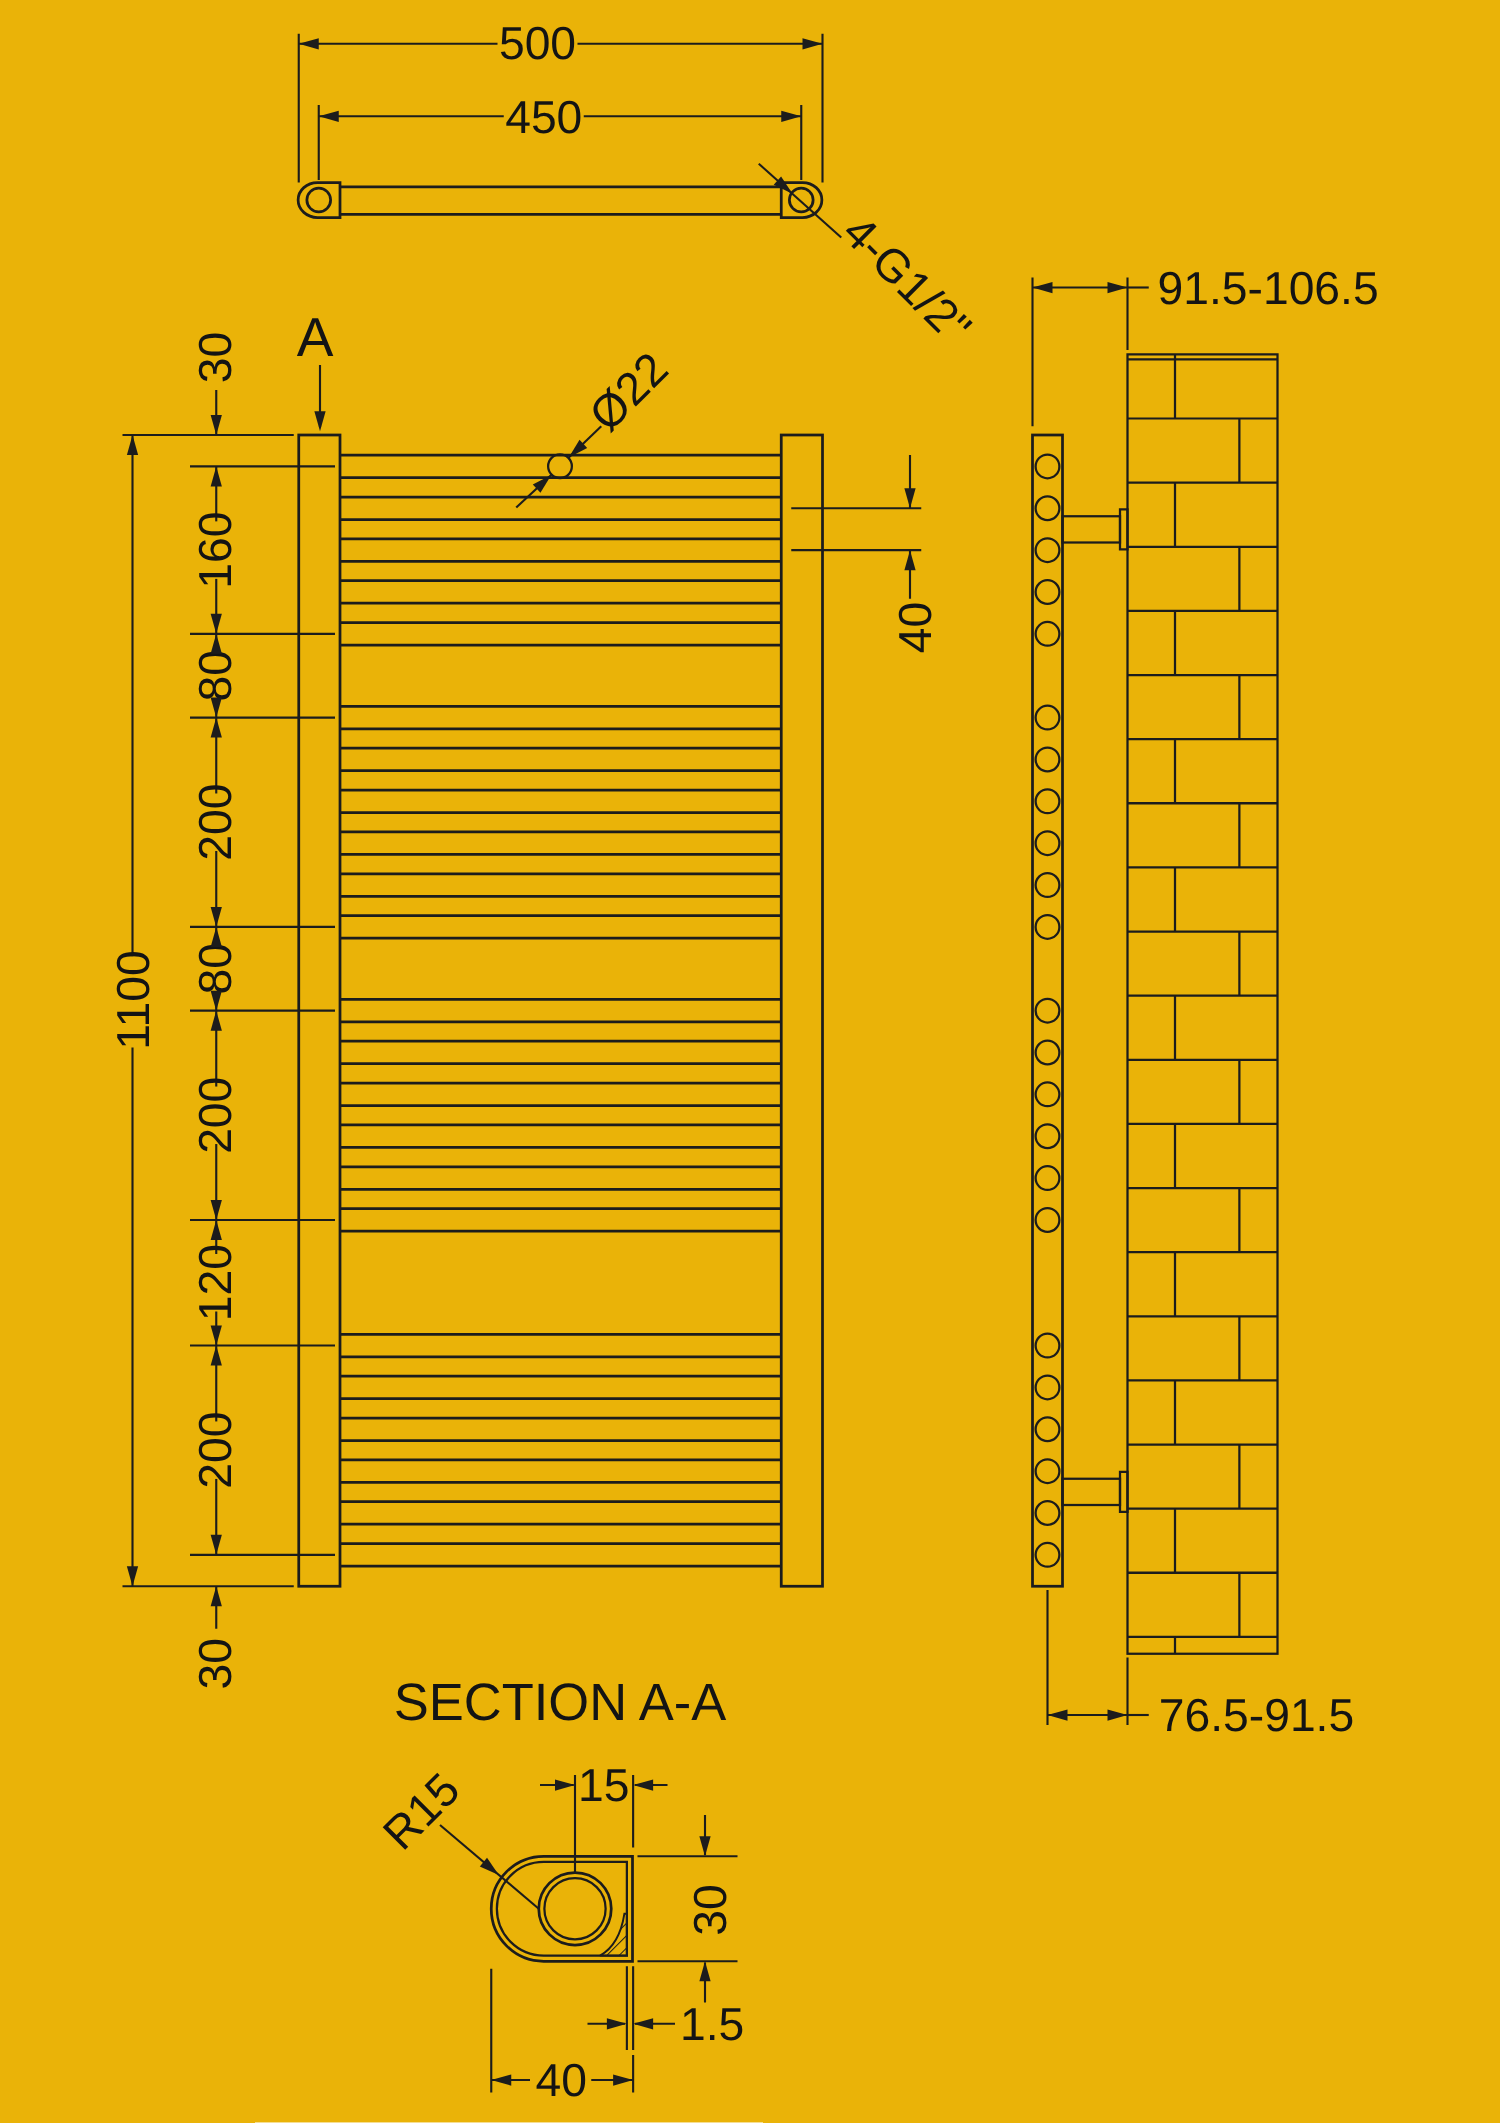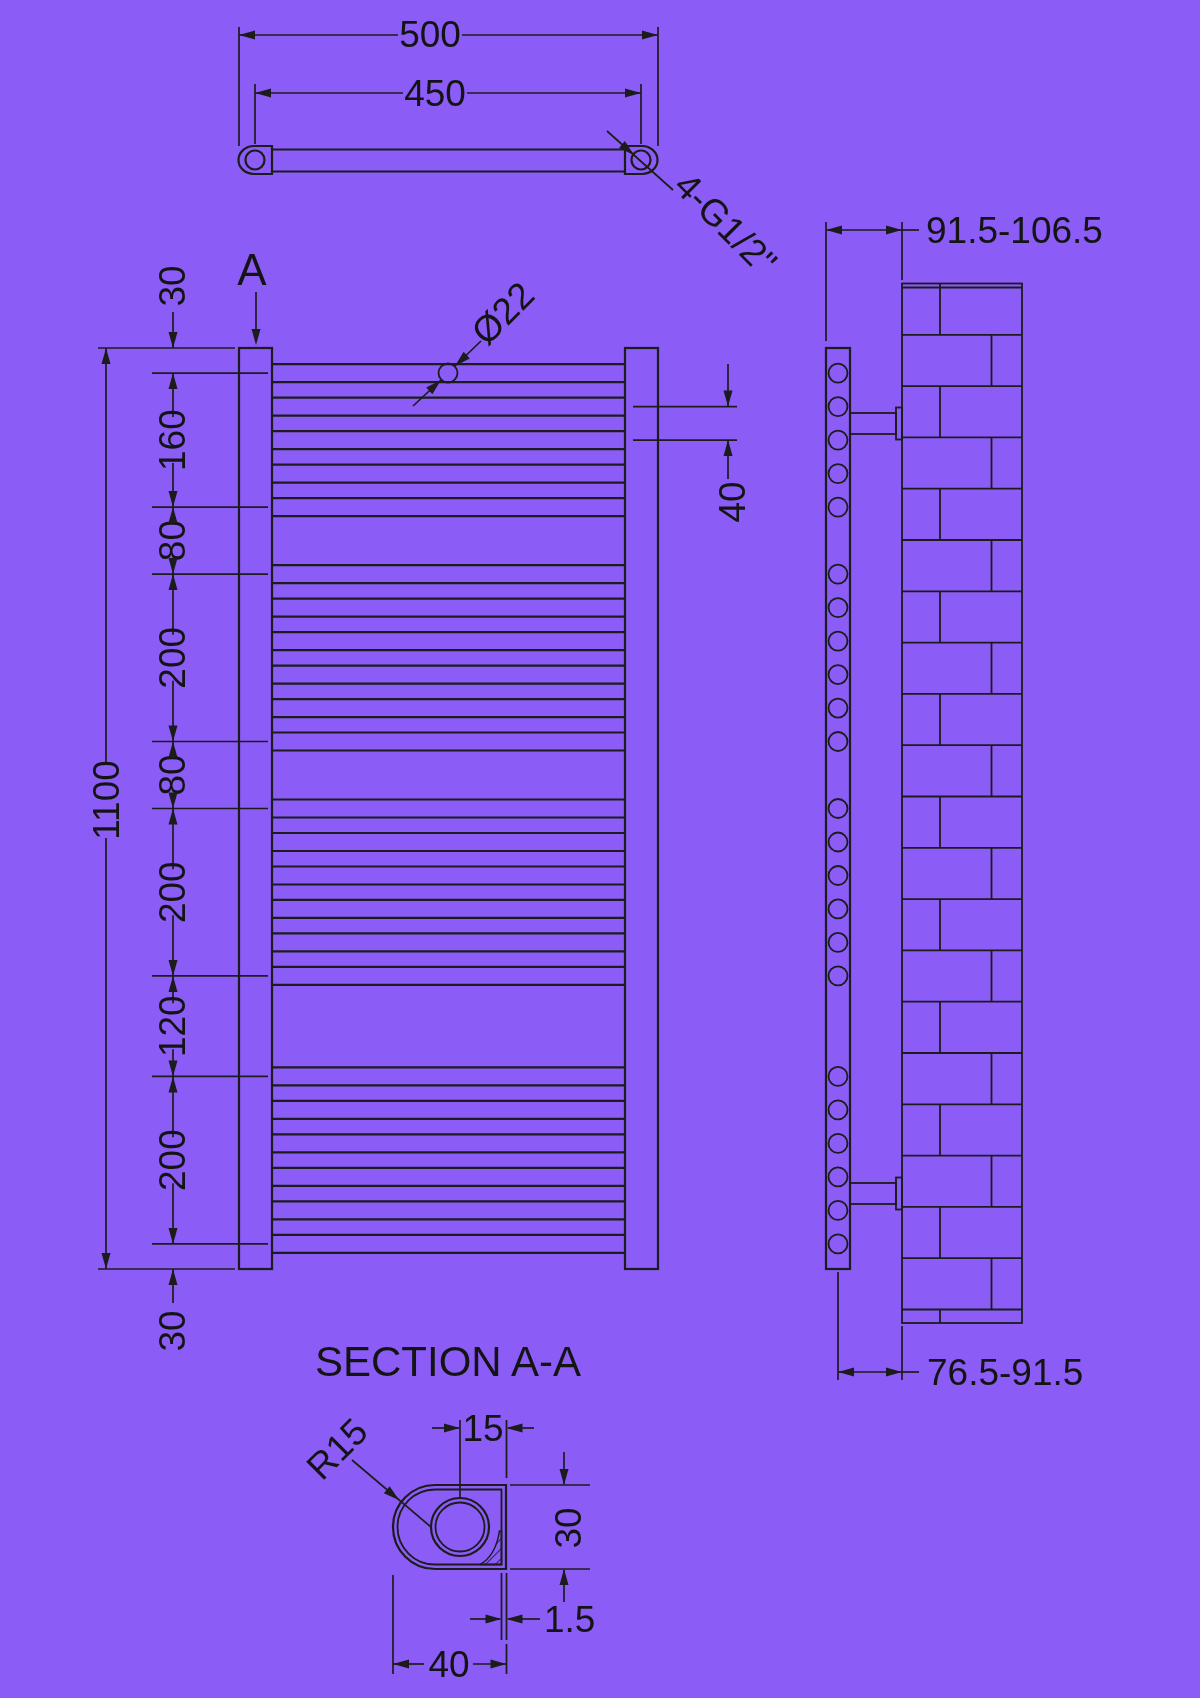--- a/index.html
+++ b/index.html
@@ -1,16 +1,16 @@
 <!DOCTYPE html>
 <html><head>
 <meta charset="utf-8">
 <style>
   html,body{margin:0;padding:0;background:#ffffff;}
-  #stage{width:1200px;height:1698px;position:relative;background:#8b5cf6;}
+  #stage{width:1200px;height:1698px;position:relative;background:#eab308;}
   svg{display:block;}
   .geo{stroke:#1c1c1c;stroke-width:2.2;fill:none;}
   .geo-thin{stroke:#1c1c1c;stroke-width:1.8;fill:none;}
   .dim{stroke:#1c1c1c;stroke-width:1.7;fill:none;}
   .arr{fill:#1c1c1c;stroke:none;}
   text{font-family:"Liberation Sans",sans-serif;fill:#141414;}
   .t-dim{font-size:37px;}
   .t-big{font-size:44px;}
   .t-title{font-size:42px;}
 </style>

